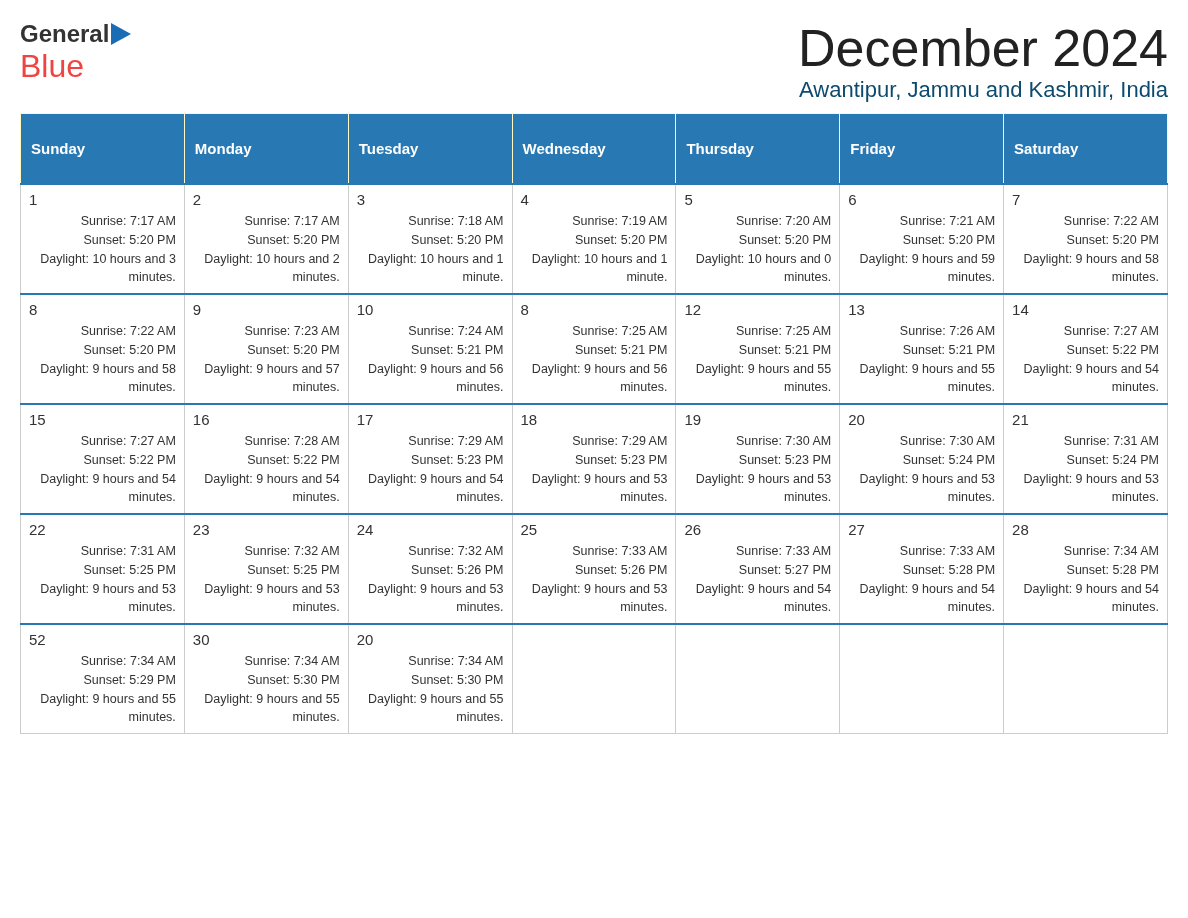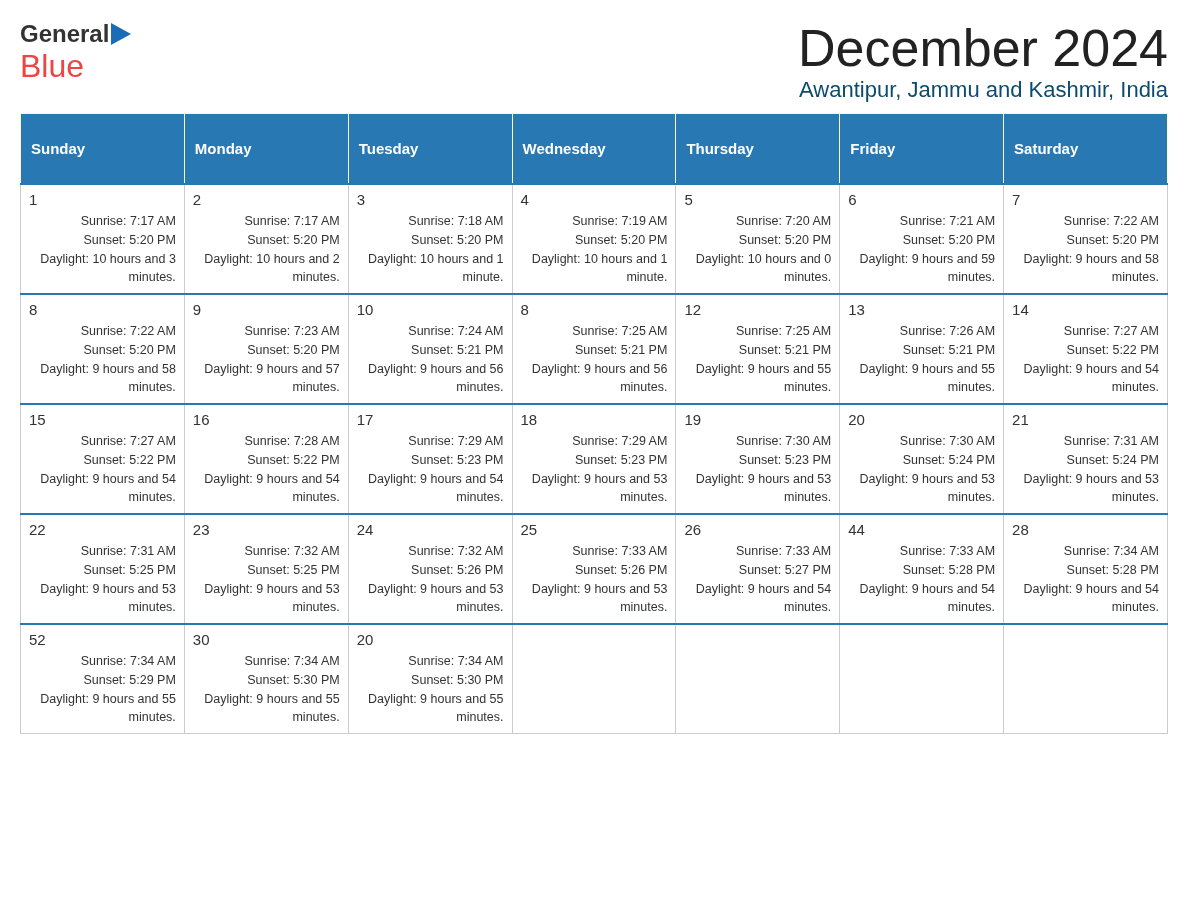--- a/index.html
+++ b/index.html
@@ -335,21 +335,21 @@
       </td>
         <td>
         <span class="day-number">26</span>
         <div class="day-info">
           Sunrise: 7:33 AM<br>
           Sunset: 5:27 PM<br>
           Daylight: 9 hours and 54 minutes.
         </div>
       </td>
         <td>
-        <span class="day-number">44</span>
+        <span class="day-number">27</span>
         <div class="day-info">
           Sunrise: 7:33 AM<br>
           Sunset: 5:28 PM<br>
           Daylight: 9 hours and 54 minutes.
         </div>
       </td>
         <td>
         <span class="day-number">28</span>
         <div class="day-info">
           Sunrise: 7:34 AM<br>

